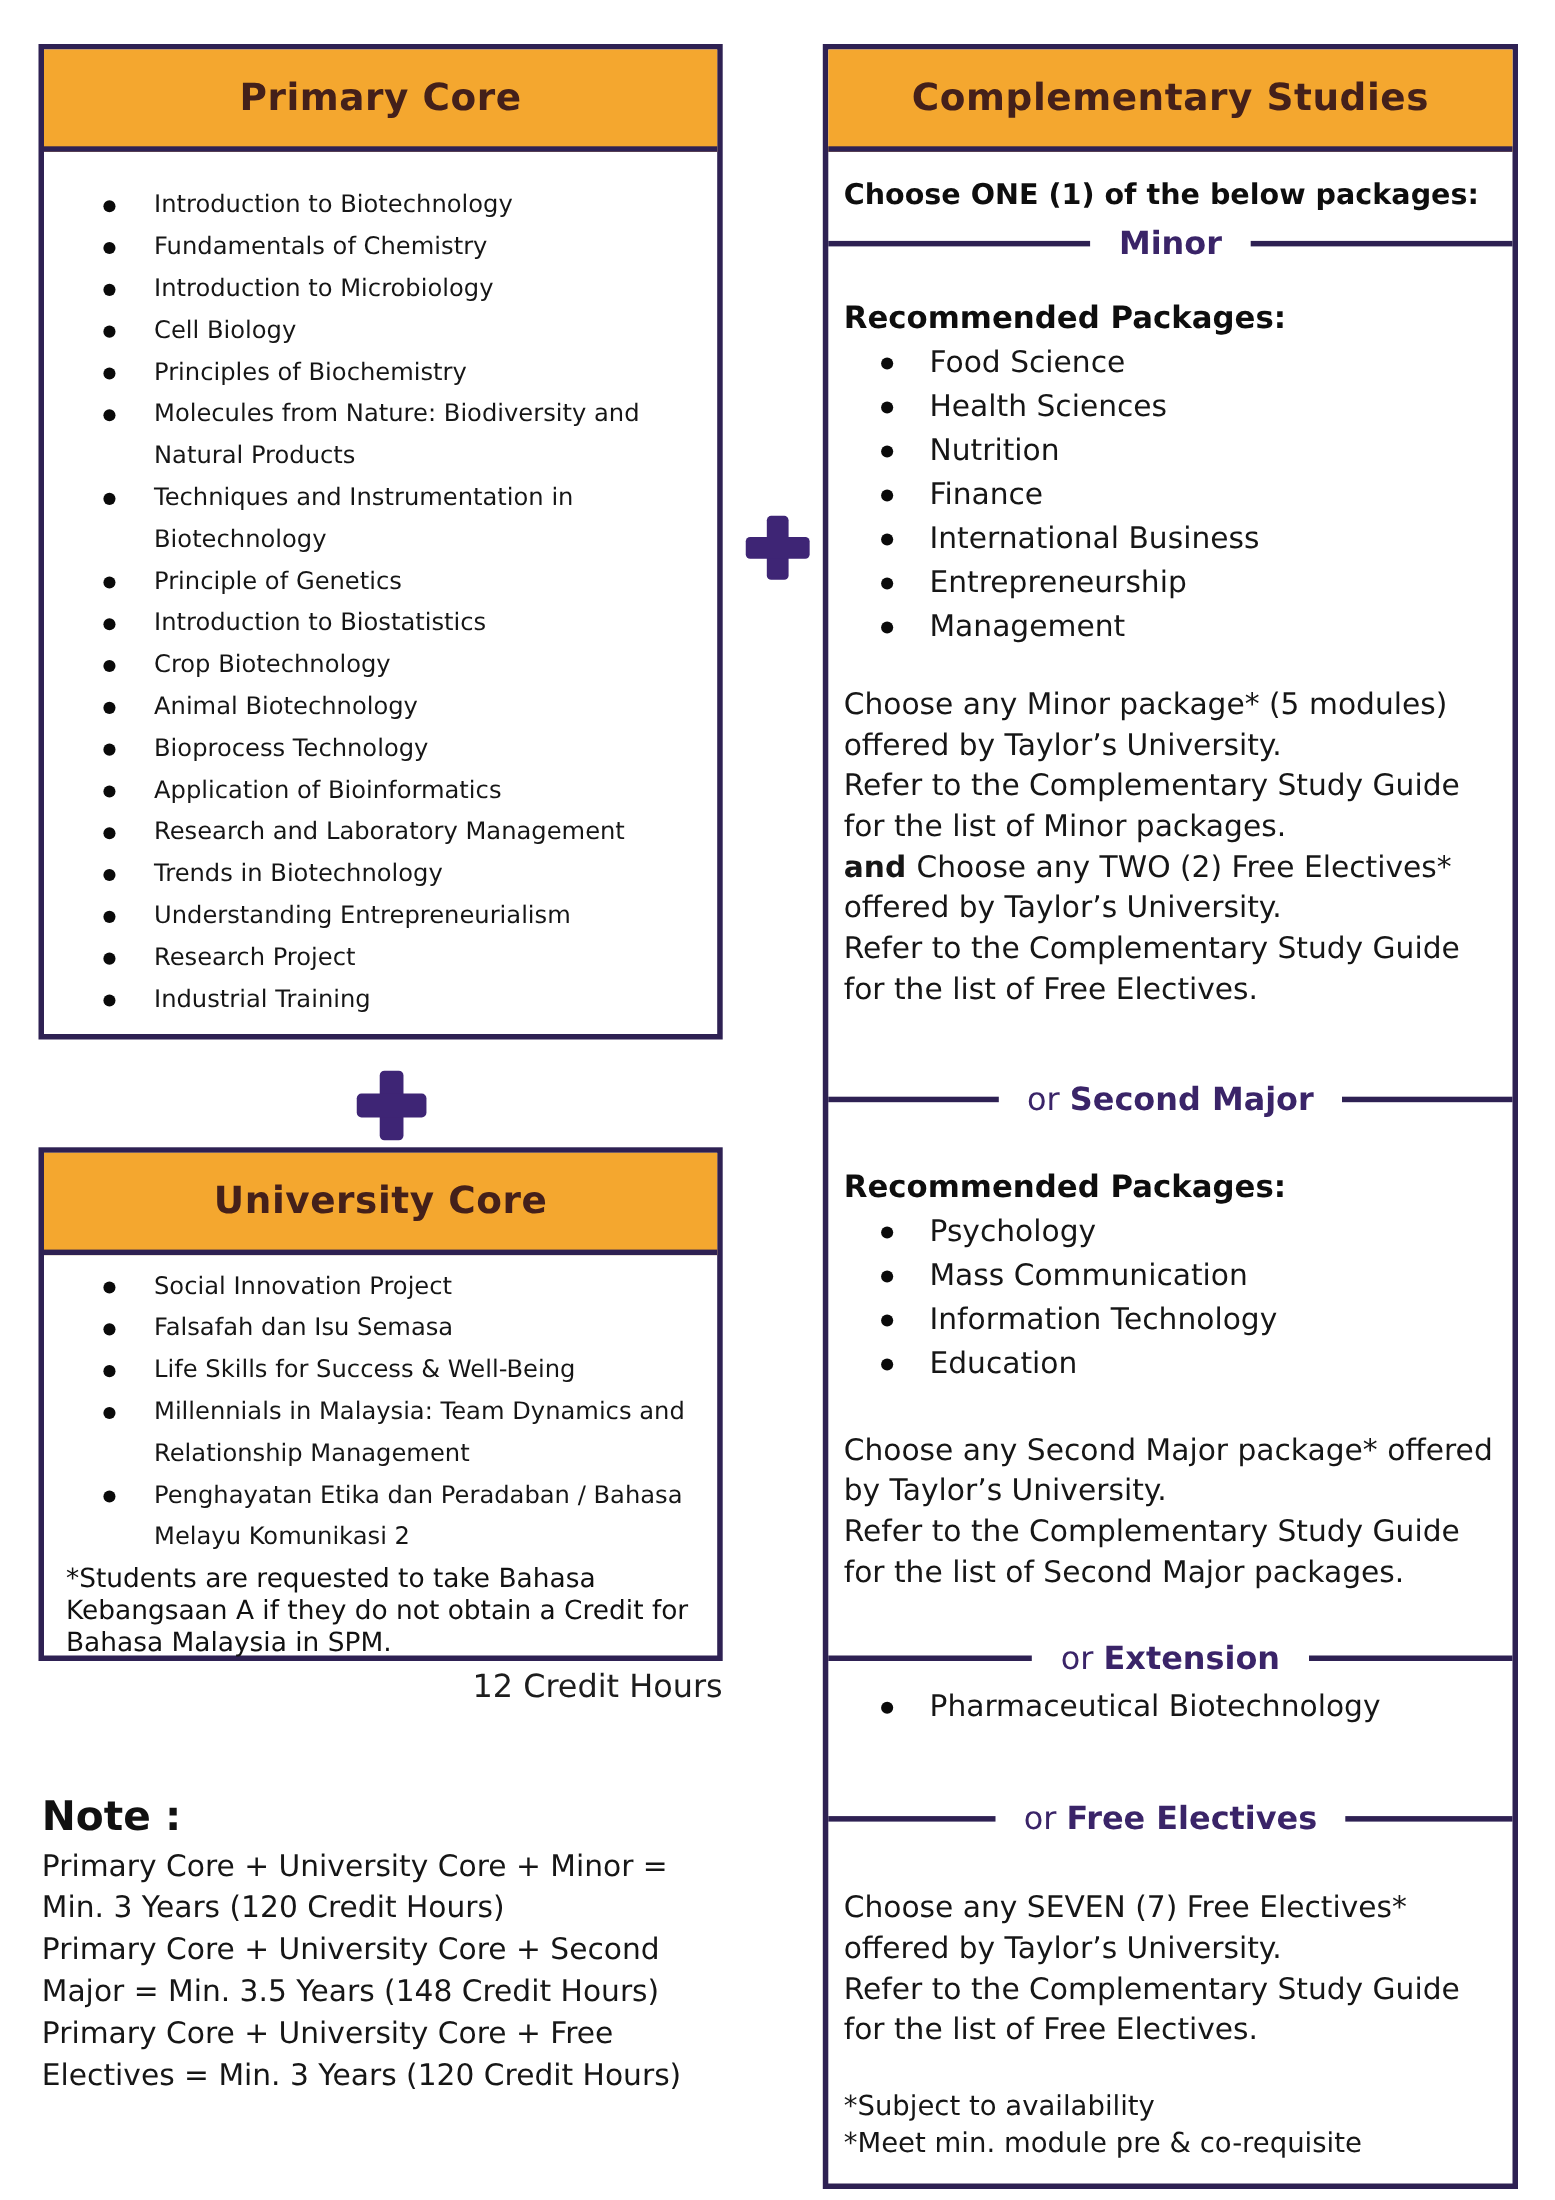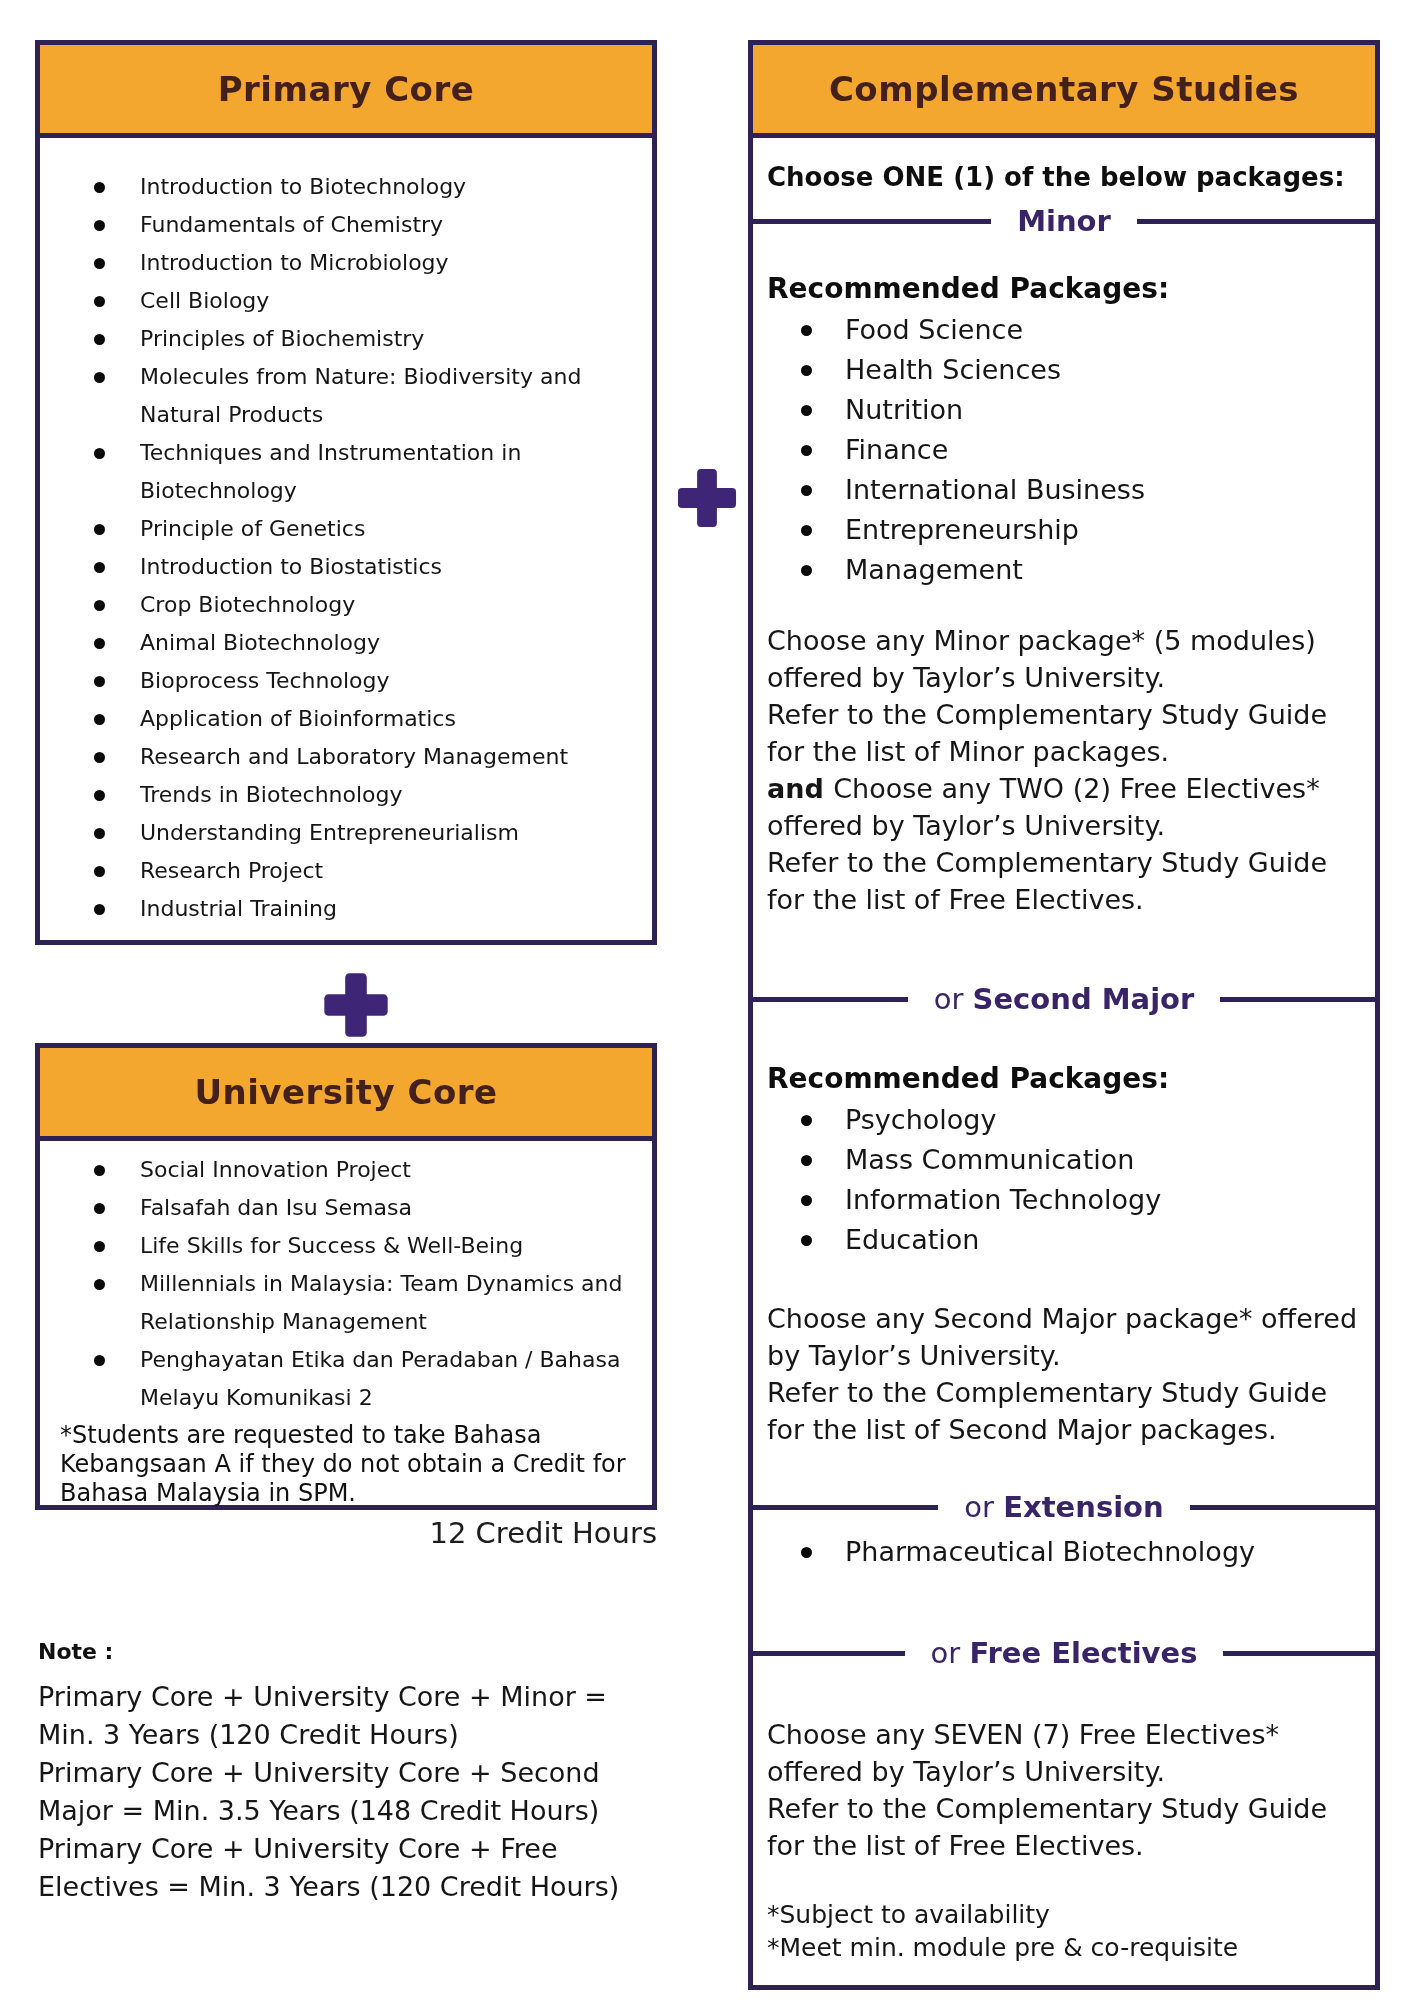--- a/index.html
+++ b/index.html
@@ -37,21 +37,21 @@
   .credit-12{top:1516px;}
 
   .plus{position:absolute;}
   .plus svg{display:block;width:100%;height:100%;}
 
   .university-box{left:35px;top:1043px;width:622px;height:467px;}
   .university-box .blist{margin-top:10px;}
   .u-footnote{margin-top:4px;padding-left:20px;font-size:24px;line-height:29px;color:#111;}
 
   .note{position:absolute;left:38px;top:1630px;width:640px;}
-  .note-heading{font-weight:bold;font-size:22px;line-height:44px;color:#111;}
+  .note-heading{font-weight:bold;font-size:37px;line-height:44px;color:#111;}
   .note-lines{margin-top:4px;}
   .note-lines .tline{font-size:27px;line-height:38px;white-space:nowrap;}
 
   .comp-box{left:748px;top:40px;width:632px;height:1950px;}
   .comp-body{padding:0;}
   .choose-line{margin:20px 0 0 0;padding:0 14px;font-weight:bold;font-size:26px;line-height:38px;color:#0e0e0e;}
 
   .divider{display:flex;align-items:center;margin-top:6px;}
   .divider .dline{flex:1;height:5px;background:var(--bd);}
   .divider .dtext{padding:0 26px;font-size:29px;line-height:38px;color:var(--purple);white-space:nowrap;}

